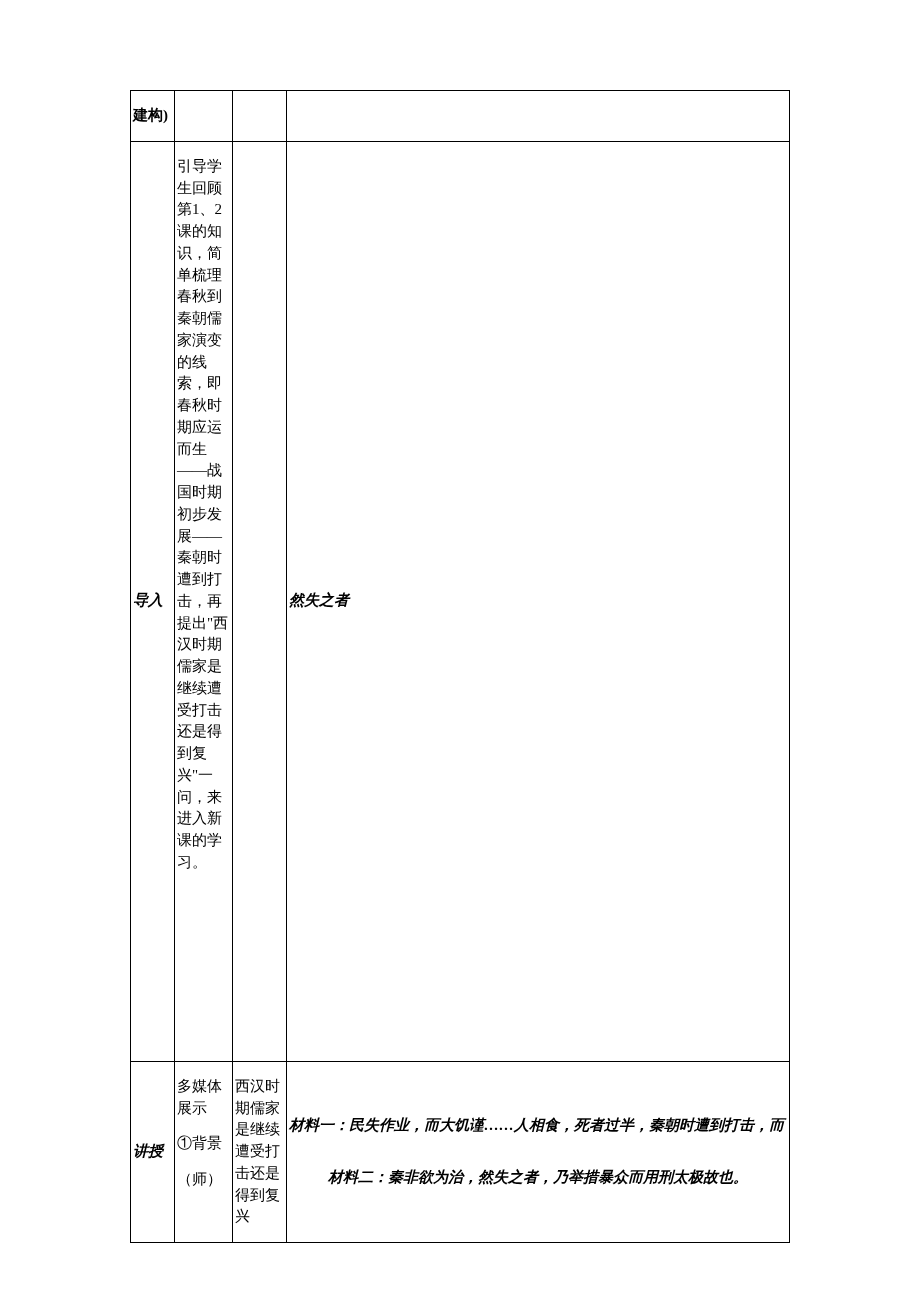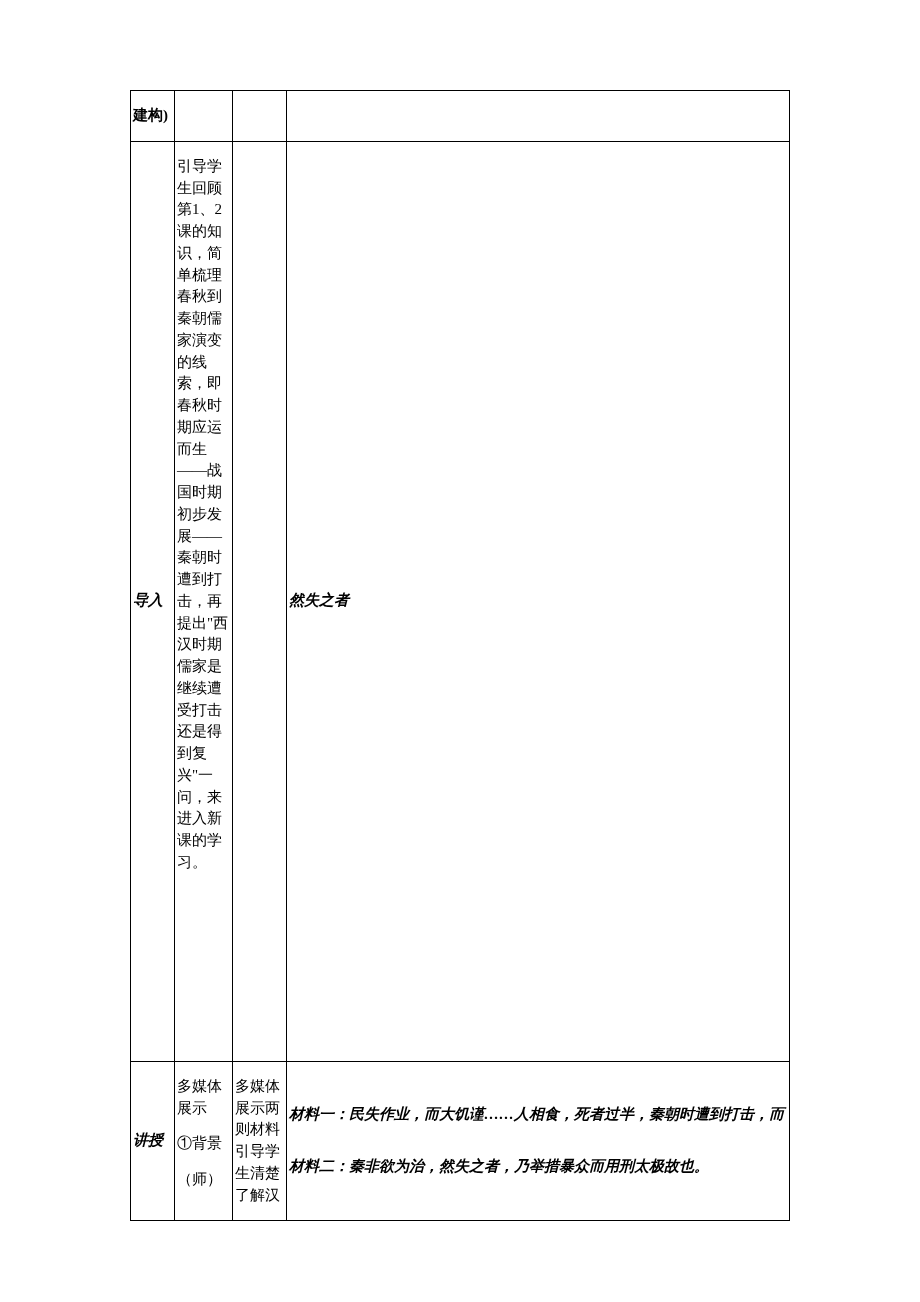--- a/index.html
+++ b/index.html
@@ -27,21 +27,21 @@
     line-height: 1.45;
     word-break: break-all;
   }
   td.col1 { width: 44px; }
   td.col2 { width: 58px; }
   td.col3 { width: 54px; }
   td.col4 { width: auto; }
   .vcenter { vertical-align: middle; font-style: italic; }
   .bold { font-weight: bold; }
   .para { margin: 0 0 14px 0; }
-  .para:last-child { margin-bottom: 0; }
+  .para:last-child { margin-bottom: 0; text-align: center; }
 </style>
 </head>
 <body>
 
 <div class="page">
 <table>
   <colgroup>
     <col style="width:44px">
     <col style="width:58px">
     <col style="width:54px">
@@ -60,21 +60,21 @@
     <td class="col3"></td>
     <td class="col4 bold vcenter">然失之者</td>
   </tr>
   <tr>
     <td class="col1 bold vcenter">讲授</td>
     <td class="col2">
       <div class="para">多媒体展示</div>
       <div class="para">①背景</div>
       <div>（师）</div>
     </td>
-    <td class="col3">多媒体展示两则材料引导学生清楚了解汉</td>
+    <td class="col3">西汉时期儒家是继续遭受打击还是得到复兴</td>
     <td class="col4 bold vcenter">
       <div class="para">材料一：民失作业，而大饥谨……人相食，死者过半，秦朝时遭到打击，而</div>
       <div class="para" style="margin-top:30px;">材料二：秦非欲为治，然失之者，乃举措暴众而用刑太极故也。</div>
     </td>
   </tr>
 </tbody>
     </table>
 </div>
 
 </body></html>

